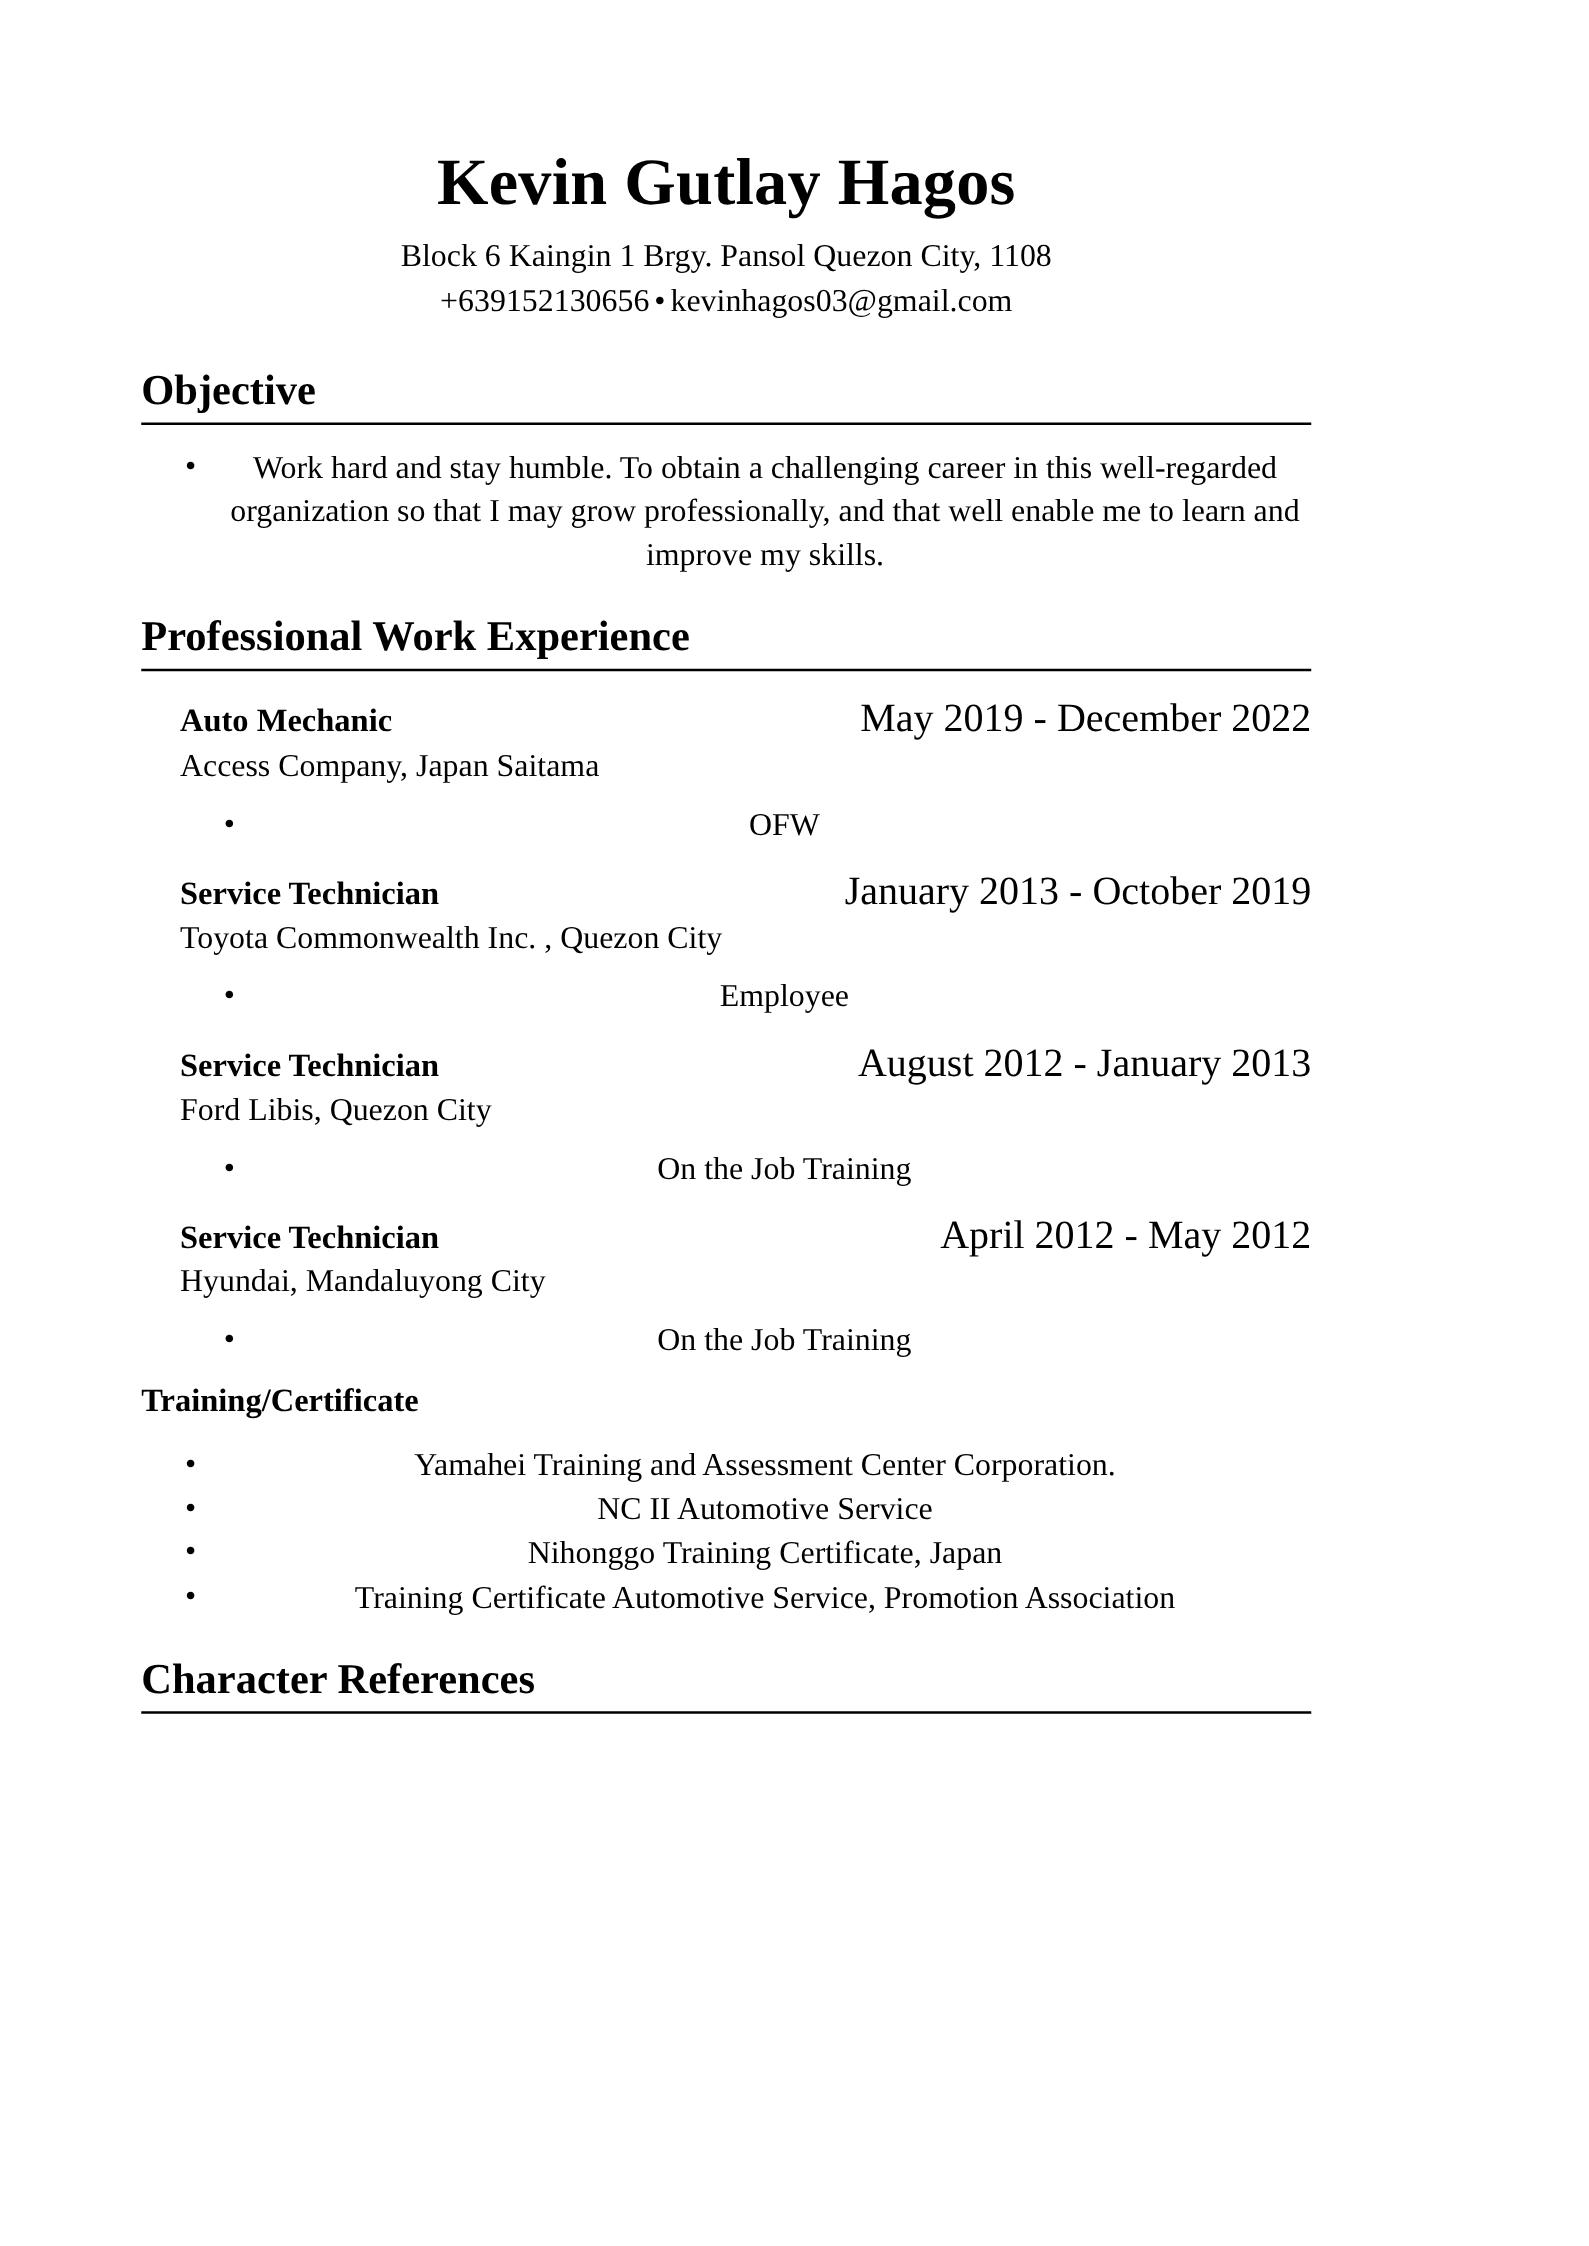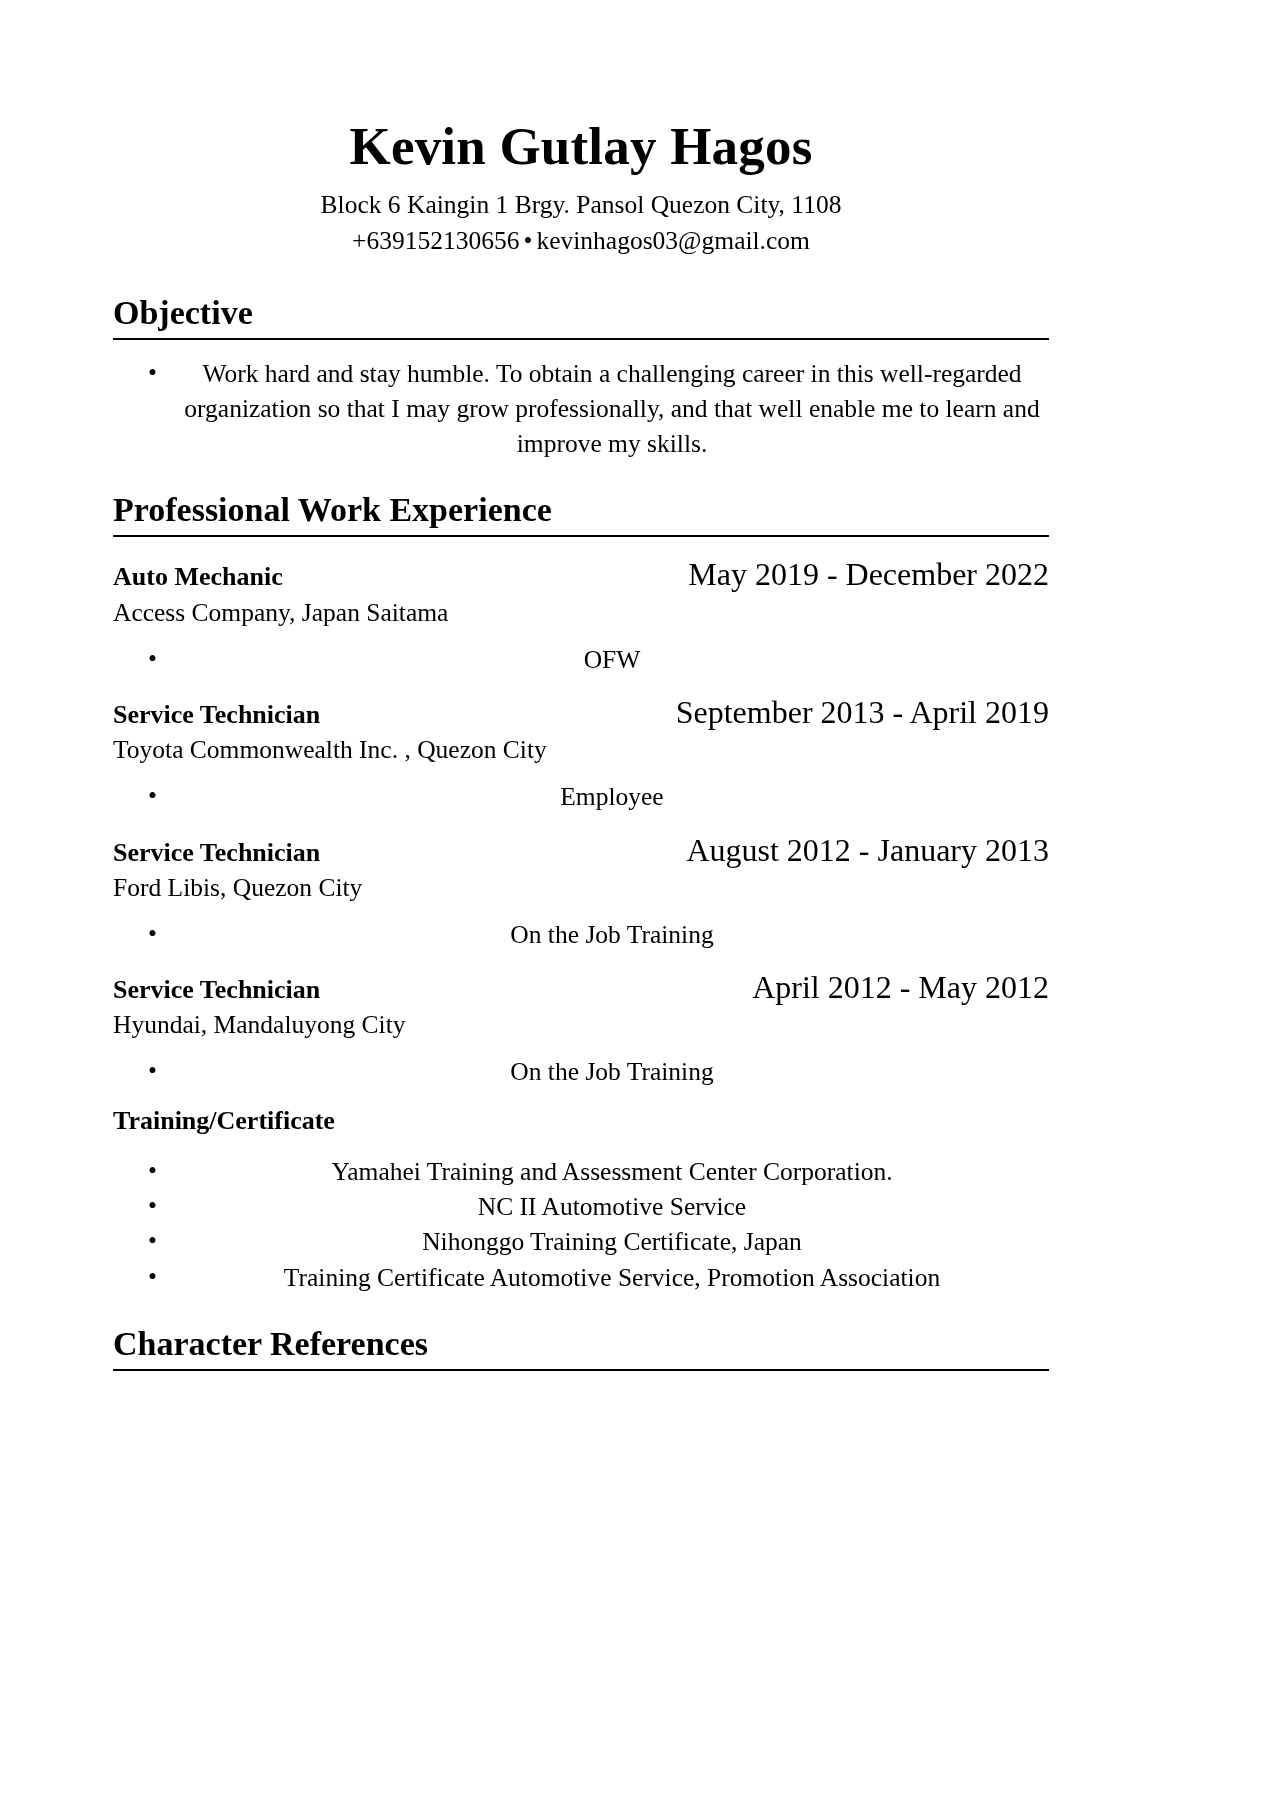--- a/index.html
+++ b/index.html
@@ -81,20 +81,21 @@
     font-size: 25.5px;
     line-height: 1.38;
   }
   ul.bullets.tight > li {
     margin-bottom: 0;
   }
 
   
   .job {
     margin-bottom: 10px;
+    margin-left: 31px;
   }
   .job-row {
     display: flex;
     justify-content: space-between;
     align-items: baseline;
     width: 100%;
   }
   .job-title {
     font-size: 26px;
     font-weight: bold;
@@ -159,21 +160,21 @@
       </div>
       <div class="job-company">Access Company, Japan Saitama</div>
       <ul class="bullets">
         <li>OFW</li>
       </ul>
     </div>
 
     <div class="job">
       <div class="job-row">
         <span class="job-title">Service Technician</span>
-        <span class="job-dates">September 2013 - April 2019</span>
+        <span class="job-dates">January 2013 - October 2019</span>
       </div>
       <div class="job-company">Toyota Commonwealth Inc. , Quezon City</div>
       <ul class="bullets">
         <li>Employee</li>
       </ul>
     </div>
 
     <div class="job">
       <div class="job-row">
         <span class="job-title">Service Technician</span>

